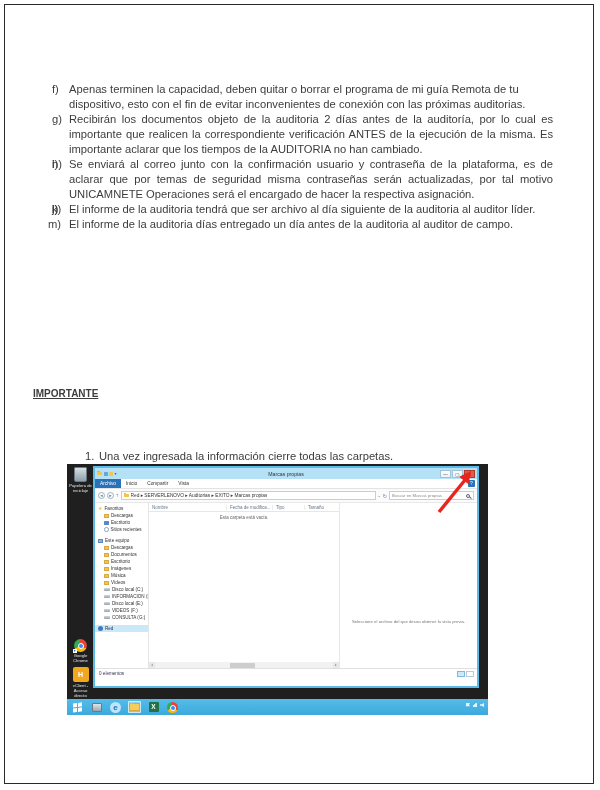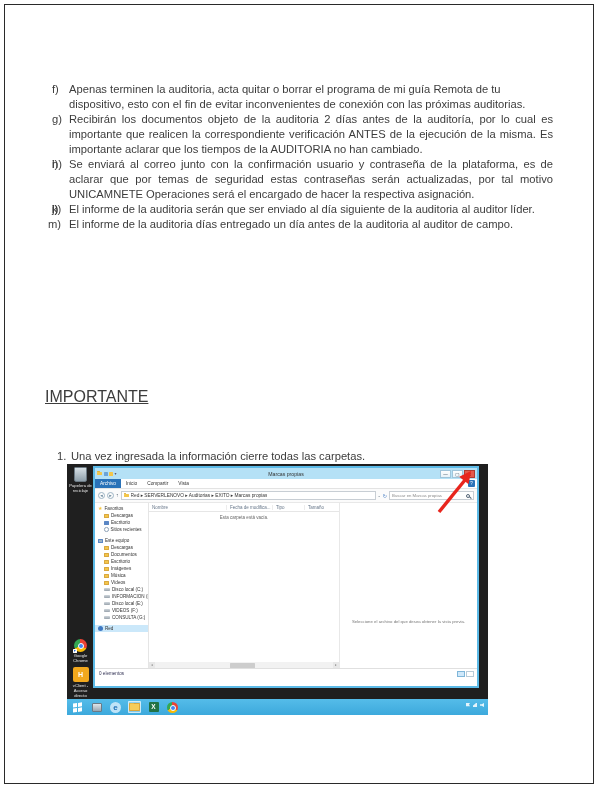--- a/index.html
+++ b/index.html
@@ -5,23 +5,23 @@
   html,body{margin:0;padding:0;background:#fff;}
   body{width:600px;height:790px;position:relative;font-family:"Liberation Sans",sans-serif;}
   .page{position:absolute;left:4px;top:4px;width:590px;height:780px;border:1.5px solid #2a2a2a;background:#fff;box-sizing:border-box;}
 
   
   .doc-list{position:absolute;left:43px;top:77px;width:505px;color:#3c3c3c;font-size:11.2px;line-height:15px;}
   .doc-item{position:relative;padding-left:21px;text-align:justify;}
   .doc-item.no-just{text-align:left;}
   .doc-item .marker{position:absolute;left:4px;top:0;}
   .doc-item.m-item .marker{left:0;}
-  .doc-heading{position:absolute;left:40px;top:383px;font-size:16px;font-weight:normal;text-decoration:underline;color:#3c3c3c;}
+  .doc-heading{position:absolute;left:28px;top:383px;font-size:10px;font-weight:bold;text-decoration:underline;color:#3c3c3c;}
   .doc-para{position:absolute;left:40px;top:406px;width:519px;font-size:11.2px;line-height:15px;color:#3c3c3c;}
-  .doc-step{position:absolute;left:52px;top:445px;width:480px;font-size:11.2px;color:#3c3c3c;}
+  .doc-step{position:absolute;left:80px;top:445px;width:480px;font-size:11.2px;color:#3c3c3c;}
   .doc-step .sm{display:inline-block;width:14px;}
 
   
   .shot{position:absolute;left:62px;top:459px;width:421px;height:251px;background:#1f1f1f;overflow:hidden;}
   .desk-icon{position:absolute;width:27px;text-align:center;color:#e6e6e6;font-size:4.2px;line-height:5px;}
   .desk-icon .dico{position:relative;margin:0 auto 1px auto;}
   .ico-bin{width:11px;height:13px;background:linear-gradient(180deg,#d6dfe4,#8fa0ab);border-radius:1px 1px 2px 2px;border:0.5px solid #6c7a84;}
   .ico-chrome{width:13px;height:13px;border-radius:50%;background:conic-gradient(#ea4335 0 120deg,#fbbc05 120deg 240deg,#34a853 240deg 360deg);}
   .ico-chrome::after{content:"";position:absolute;left:3.5px;top:3.5px;width:6px;height:6px;border-radius:50%;background:#4285f4;border:1.5px solid #fff;box-sizing:border-box;}
   .ico-vclient{width:16px;height:15px;border-radius:2px;background:#f2a81d;color:#fff;font-size:7px;line-height:15px;font-weight:bold;text-align:center;}
@@ -108,27 +108,27 @@
   .tray .t.vol{clip-path:polygon(0 30%,40% 30%,100% 0,100% 100%,40% 70%,0 70%);}
 
   .arrow-svg{position:absolute;left:0;top:0;pointer-events:none;}
 </style>
 </head>
 <body>
 
 <div class="page">
 
   <div class="doc-list">
-    <div class="doc-item no-just"><span class="marker">f)</span><span>Apenas terminen la auditoria, acta quitar o borrar el programa de mi guía Remota de tu dispositivo, esto con el fin de evitar inconvenientes de conexión con las próximas auditorias.</span></div>
+    <div class="doc-item no-just"><span class="marker">f)</span><span>Apenas terminen la capacidad, deben quitar o borrar el programa de mi guía Remota de tu dispositivo, esto con el fin de evitar inconvenientes de conexión con las próximas auditorias.</span></div>
     <div class="doc-item"><span class="marker">g)</span><span>Recibirán los documentos objeto de la auditoria 2 días antes de la auditoría, por lo cual es importante que realicen la correspondiente verificación ANTES de la ejecución de la misma. Es importante aclarar que los tiempos de la AUDITORIA no han cambiado.</span></div>
     <div class="doc-item"><span class="marker">h)</span></div>
-    <div class="doc-item"><span class="marker">i)</span><span>Se enviará al correo junto con la confirmación usuario y contraseña de la plataforma, es de aclarar que por temas de seguridad estas contraseñas serán actualizadas, por tal motivo UNICAMNETE Operaciones será el encargado de hacer la respectiva asignación.</span></div>
+    <div class="doc-item"><span class="marker">i)</span><span>Se enviará al correo junto con la confirmación usuario y contraseña de la plataforma, es de aclarar que por temas de seguridad misma contraseñas serán actualizadas, por tal motivo UNICAMNETE Operaciones será el encargado de hacer la respectiva asignación.</span></div>
     <div class="doc-item"><span class="marker">j)</span></div>
     <div class="doc-item"><span class="marker">k)</span></div>
-    <div class="doc-item"><span class="marker">l)</span><span>El informe de la auditoria serán que ser enviado al día siguiente de la auditoria al auditor líder.</span></div>
+    <div class="doc-item"><span class="marker">l)</span><span>El informe de la auditoria tendrá que ser archivo al día siguiente de la auditoria al auditor líder.</span></div>
     <div class="doc-item m-item"><span class="marker">m)</span><span>El informe de la auditoria días entregado un día antes de la auditoria al auditor de campo.</span></div>
   </div>
 
   <div class="doc-heading">IMPORTANTE</div>
   <div class="doc-step"><span class="sm">1.</span><span>Una vez ingresada la información cierre todas las carpetas.</span></div>
 
   <div class="shot">
 
     <div class="desk-icon" style="left:0;top:3px;">
       <div class="dico ico-bin"></div>

